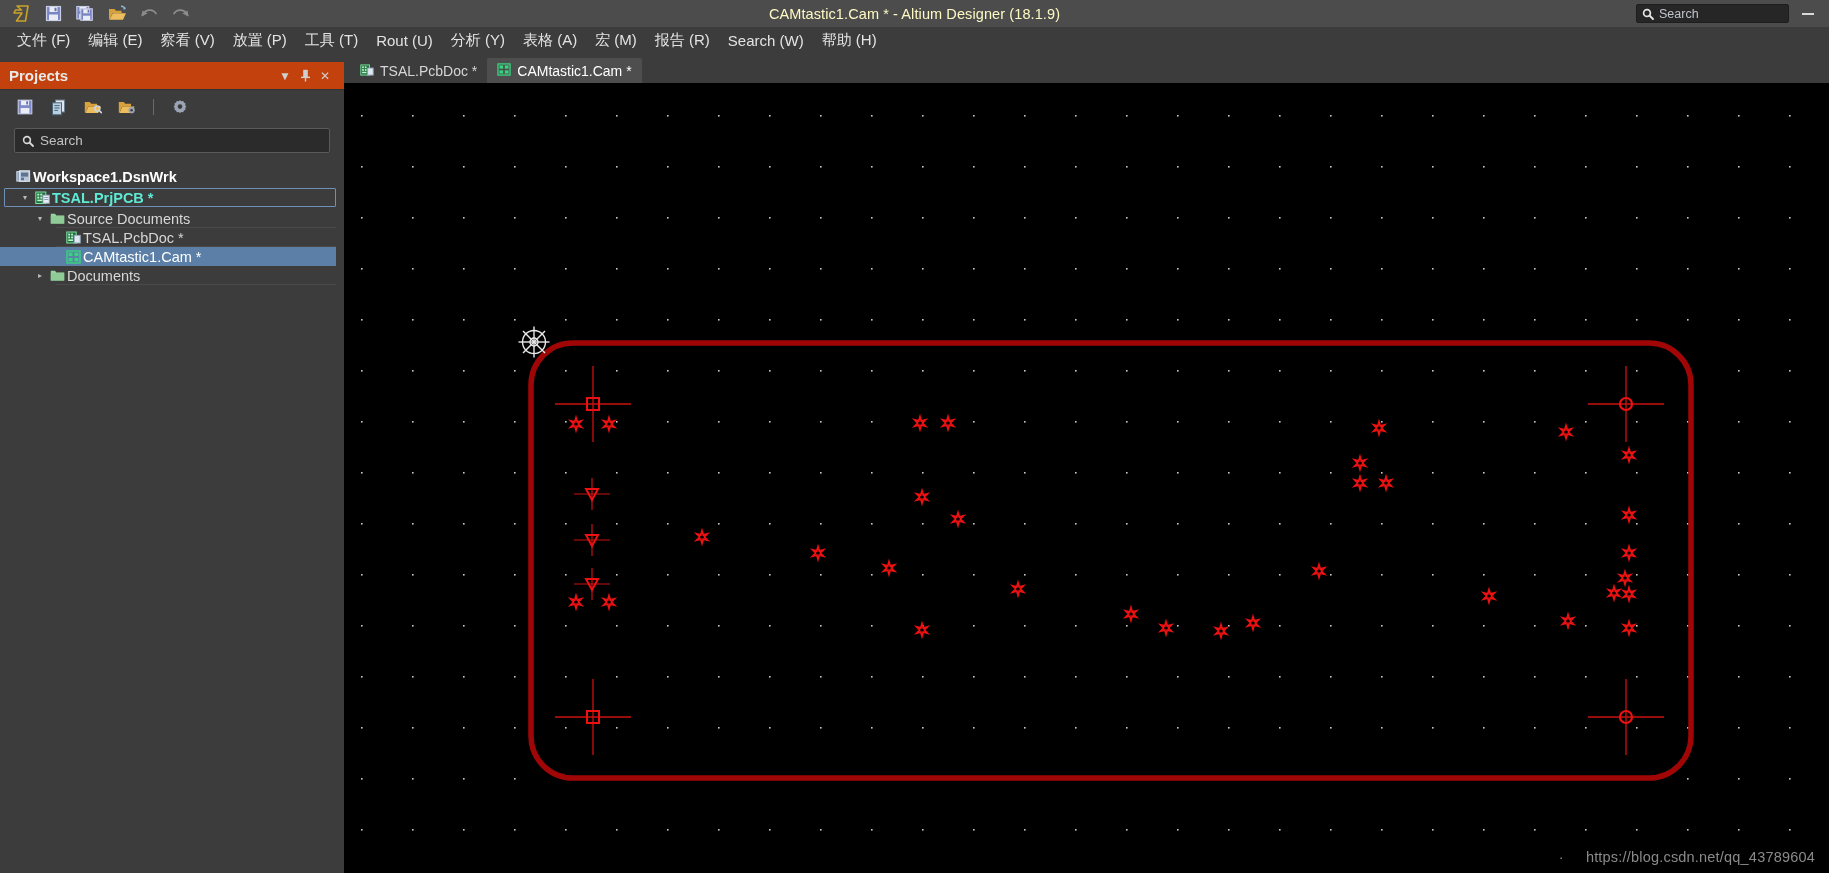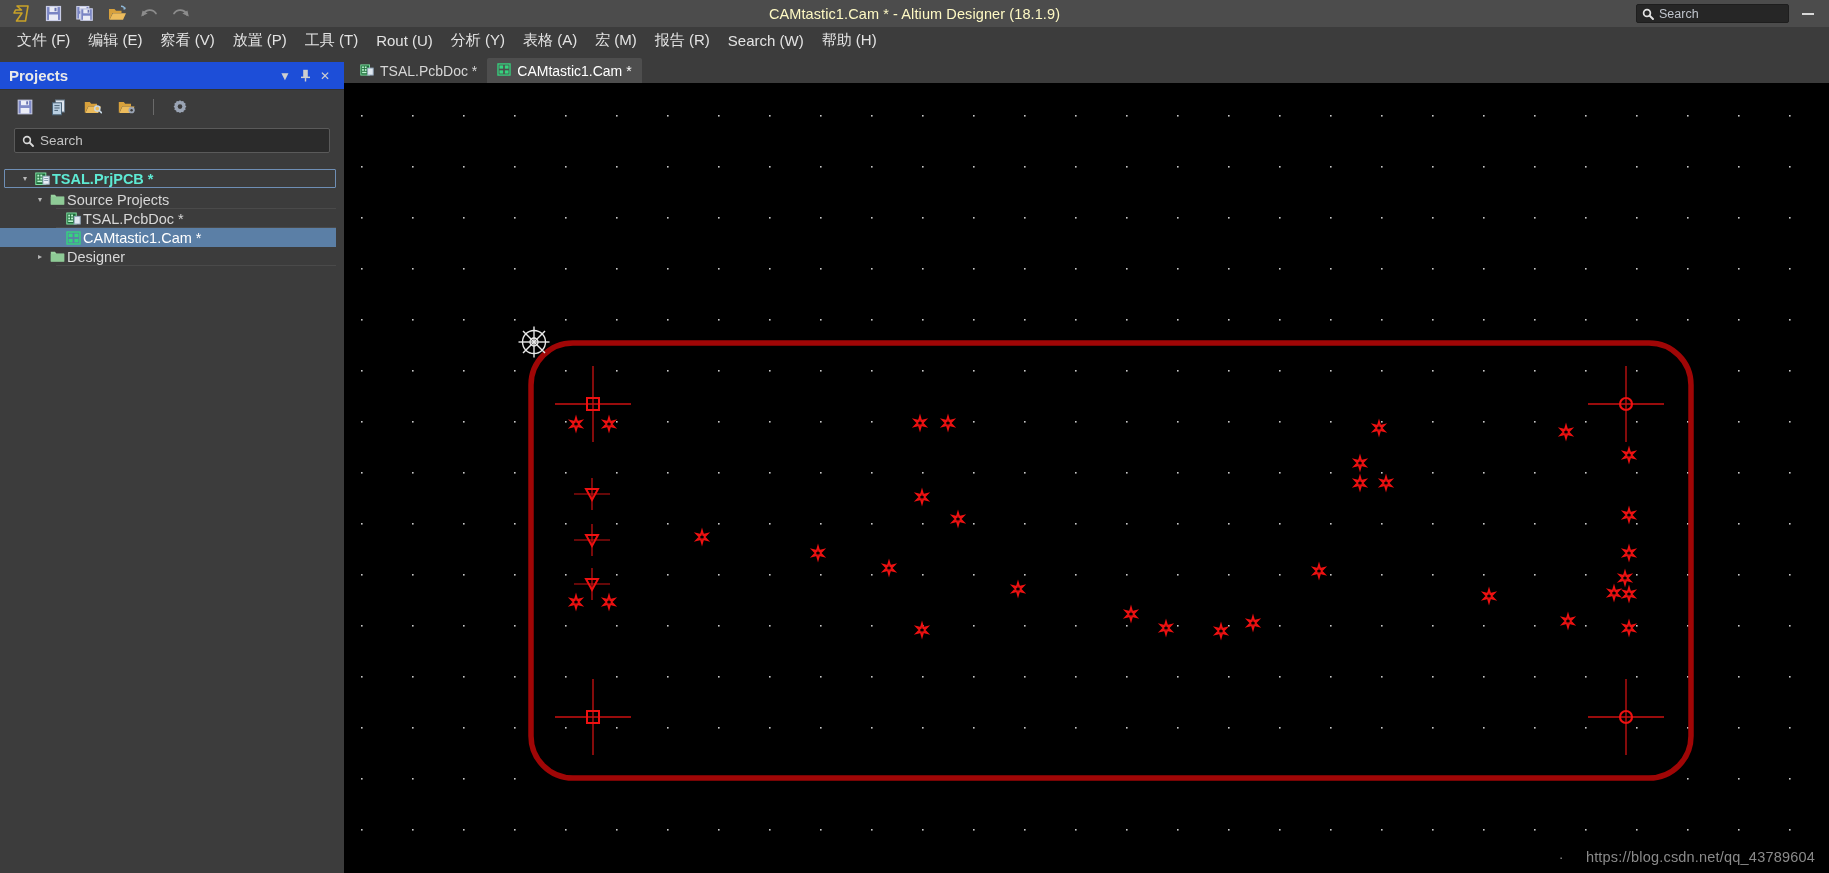--- a/index.html
+++ b/index.html
@@ -56,21 +56,21 @@
     color: #e3e3e3; font-size: 15px; padding: 3px 9px; cursor: pointer;
     white-space: nowrap;
   }
 
   
   .panel {
     position: absolute; left: 0; top: 62px; width: 344px; height: 811px;
     background: #3c3c3c;
   }
   .panel-header {
-    height: 28px; background: #1d4ed8; display: flex; align-items: center;
+    height: 28px; background: #c2410c; display: flex; align-items: center;
     padding: 0 9px; border-bottom: 1px solid #323232;
   }
   .panel-title { color: #e9e9e9; font-size: 15px; font-weight: bold; flex: 1; }
   .ph-icon {
     width: 20px; height: 20px; display: flex; align-items: center;
     justify-content: center; color: #cfcfcf; font-size: 12px; cursor: pointer;
   }
   .panel-toolbar {
     height: 34px; display: flex; align-items: center; padding-left: 14px; gap: 12px;
   }
@@ -283,20 +283,31 @@
         <svg width="12" height="12" viewBox="0 0 12 12">
           <circle cx="5" cy="5" r="3.4" fill="none" stroke="#d8d8d8" stroke-width="1.6"></circle>
           <line x1="7.5" y1="7.5" x2="11" y2="11" stroke="#d8d8d8" stroke-width="1.8" stroke-linecap="round"></line>
         </svg>
         <span class="ph">Search</span>
       </div>
     </div>
 
     <div class="tree">
 
+      <div class="tree-row root" style="padding-left:14px;">
+        <span class="ic">
+          <svg width="15" height="14" viewBox="0 0 15 14">
+            <rect x="0.8" y="1.6" width="9" height="9.5" fill="#8fa4c0" stroke="#cdd8e6" stroke-width="1"></rect>
+            <rect x="3.6" y="0.8" width="10" height="10.5" fill="#b7c6da" stroke="#e2e9f2" stroke-width="1"></rect>
+            <rect x="5" y="2.6" width="7.2" height="4" fill="#5f7590"></rect>
+            <rect x="5" y="7.6" width="3" height="2.6" fill="#5f7590"></rect>
+          </svg>
+        </span>
+        <span class="lbl">Workspace1.DsnWrk</span>
+      </div>
 
       <div class="tree-row prj" style="padding-left:12px;">
         <span class="arrow">▾</span>
         <span class="ic">
           <svg width="15" height="14" viewBox="0 0 15 14">
             <rect x="0.8" y="1" width="10" height="11.5" fill="#1f6b3a" stroke="#7fe3a3" stroke-width="1"></rect>
             <rect x="2.3" y="2.6" width="2" height="2" fill="#b9f5cf"></rect>
             <rect x="5.3" y="2.6" width="2" height="2" fill="#b9f5cf"></rect>
             <rect x="2.3" y="5.6" width="2" height="2" fill="#b9f5cf"></rect>
             <rect x="5.3" y="5.6" width="2" height="2" fill="#b9f5cf"></rect>
@@ -310,21 +321,21 @@
       </div>
 
       <div class="tree-row" style="padding-left:32px;">
         <span class="arrow">▾</span>
         <span class="ic">
           <svg width="15" height="13" viewBox="0 0 15 13">
             <path d="M0.8 11.6 L0.8 1.8 L5 1.8 L6.3 3.4 L14.2 3.4 L14.2 11.6 Z" fill="#9ad3a0"></path>
             <path d="M0.8 3.9 L14.2 3.9 L14.2 11.6 L0.8 11.6 Z" fill="#8ecb96"></path>
           </svg>
         </span>
-        <span class="lbl">Source Projects</span>
+        <span class="lbl">Source Documents</span>
         <span class="under"></span>
       </div>
 
 
       <div class="tree-row" style="padding-left:48px;">
         <span class="spacer16"></span>
         <span class="ic">
           <svg width="15" height="13" viewBox="0 0 15 13">
             <rect x="0.8" y="1" width="9.4" height="11" fill="#1f6b3a" stroke="#7fe3a3" stroke-width="1"></rect>
             <rect x="2.2" y="2.6" width="1.9" height="1.9" fill="#b9f5cf"></rect>
@@ -354,21 +365,21 @@
       </div>
 
       <div class="tree-row" style="padding-left:32px;">
         <span class="arrow">▸</span>
         <span class="ic">
           <svg width="15" height="13" viewBox="0 0 15 13">
             <path d="M0.8 11.6 L0.8 1.8 L5 1.8 L6.3 3.4 L14.2 3.4 L14.2 11.6 Z" fill="#9ad3a0"></path>
             <path d="M0.8 3.9 L14.2 3.9 L14.2 11.6 L0.8 11.6 Z" fill="#8ecb96"></path>
           </svg>
         </span>
-        <span class="lbl">Designer</span>
+        <span class="lbl">Documents</span>
         <span class="under"></span>
       </div>
 
     </div>
   </div>
 
   <div class="tabbar">
     <div class="doc-tab">
       <span>
         <svg width="14" height="12" viewBox="0 0 15 13">

